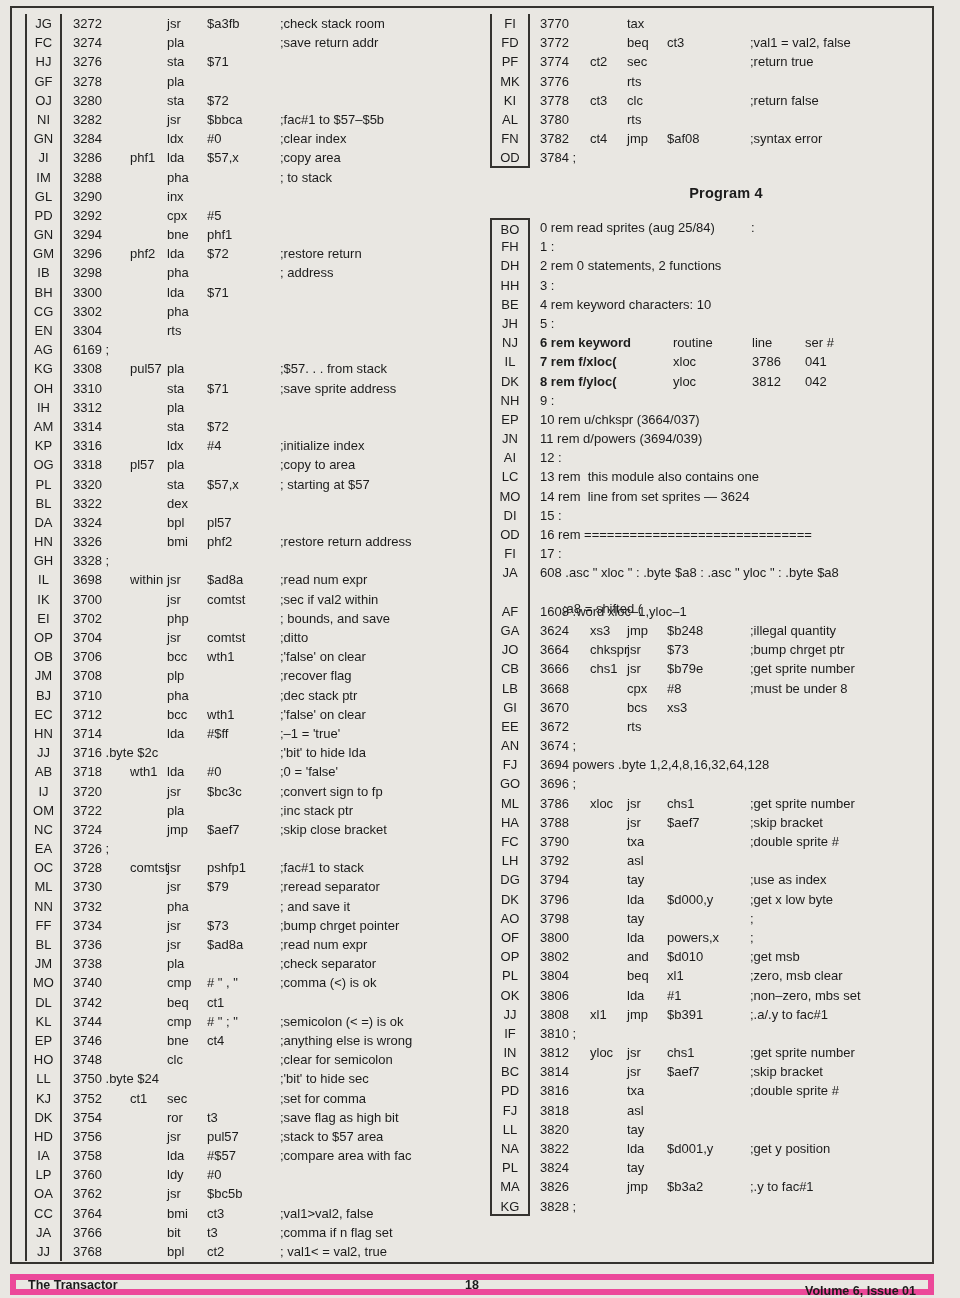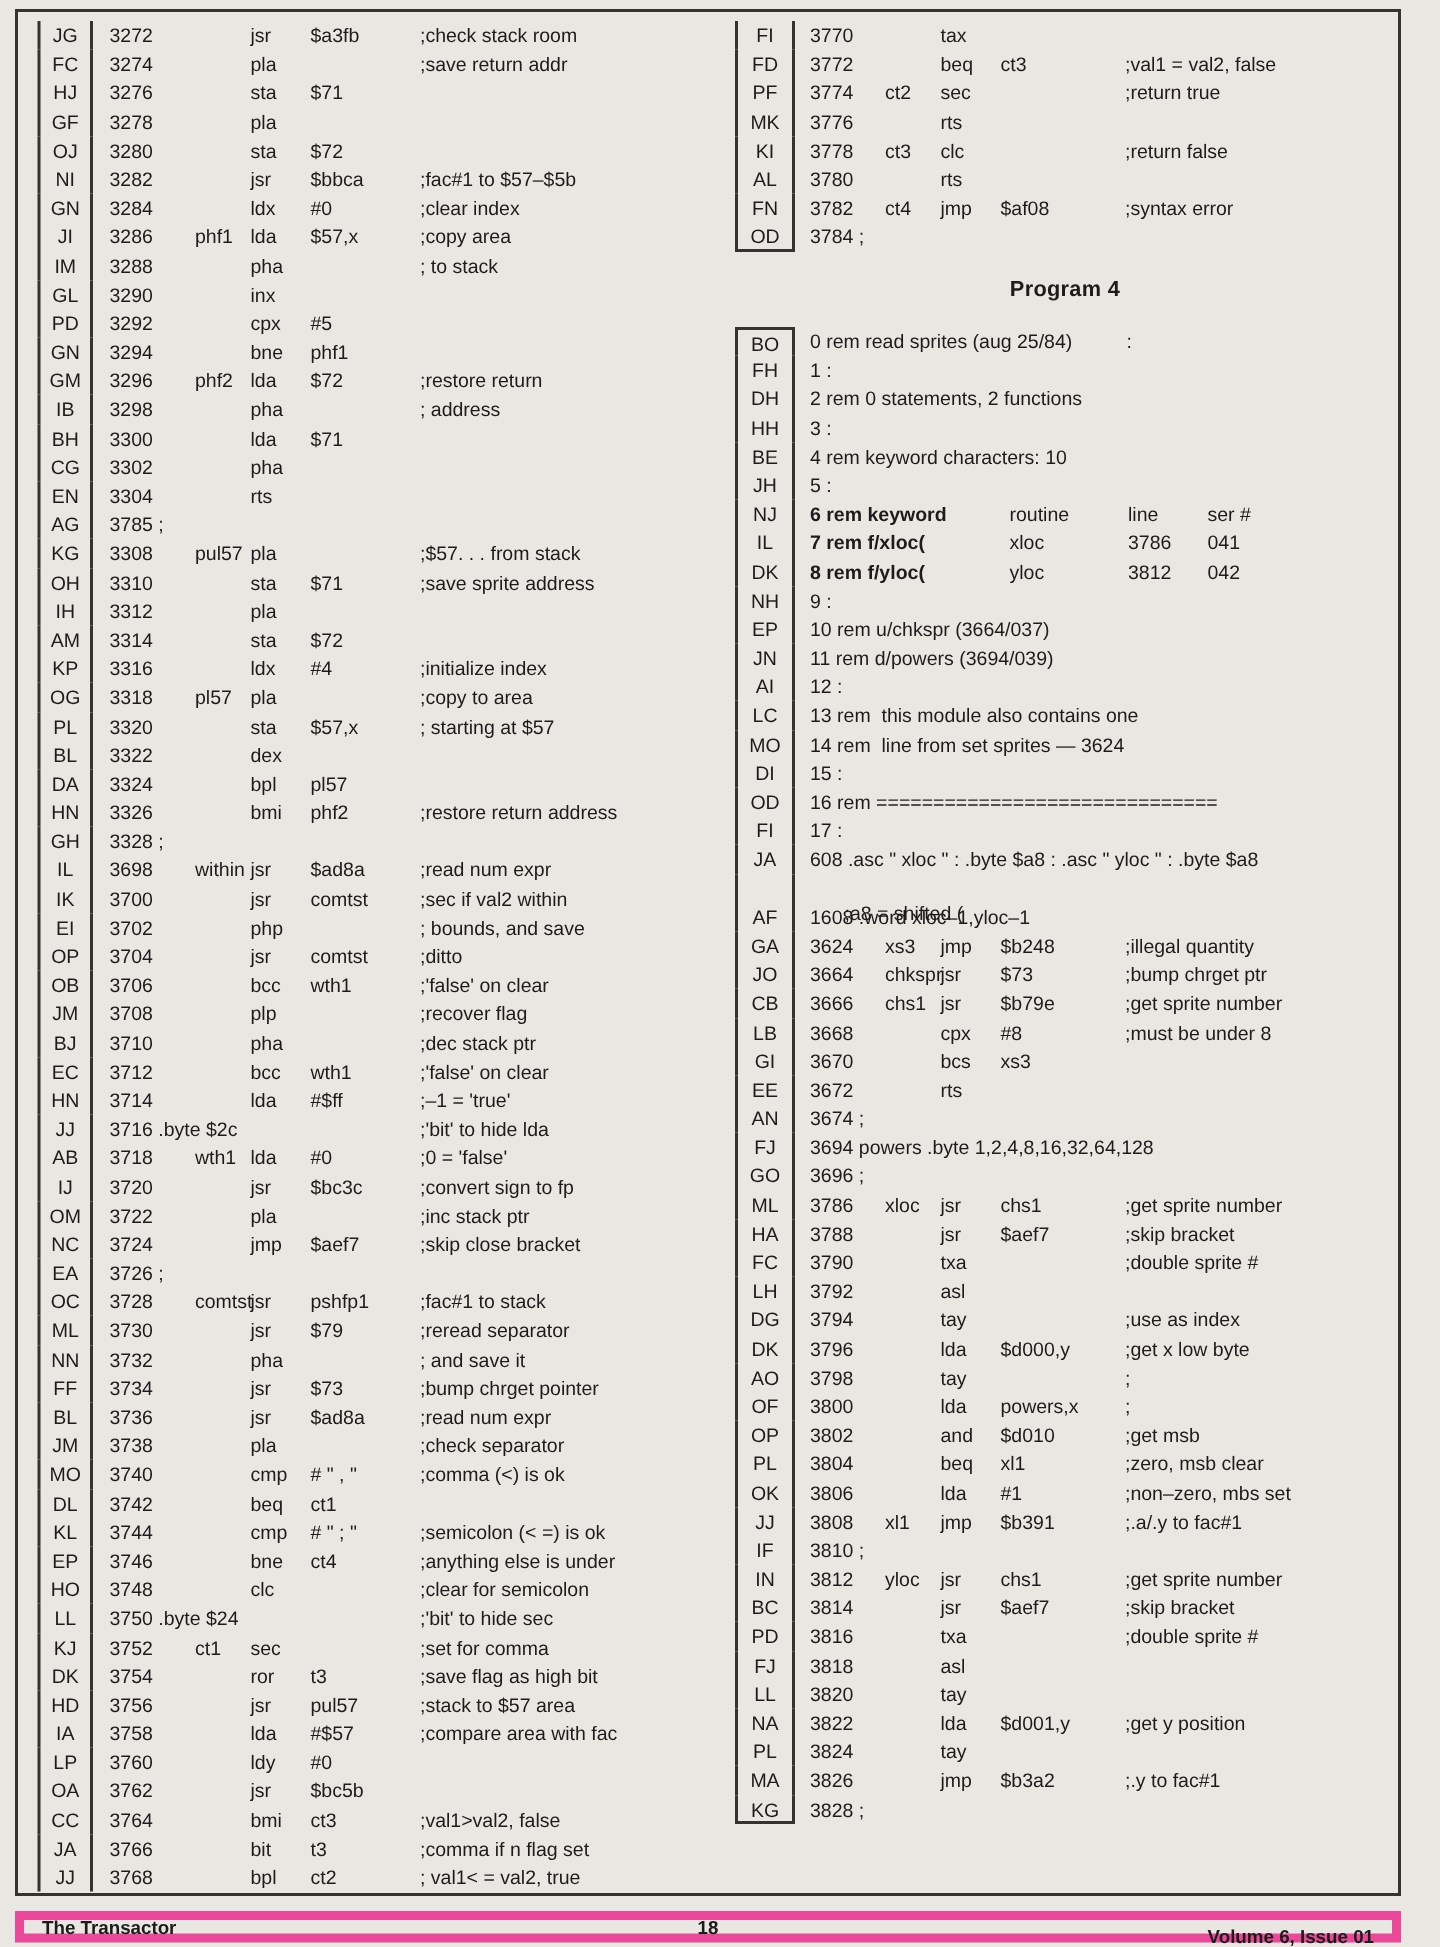--- a/index.html
+++ b/index.html
@@ -32,21 +32,21 @@
   .t{display:inline-block;}
   .t1{width:133px;font-weight:bold;}
   .t2{width:79px;}
   .t3{width:53px;}
   .sec-left{--pad:11px;--wnum:57px;--wlbl:37px;--wop:40px;--warg:73px;--cmx:207px;
             left:13px;top:6px;width:447px;}
   .sec-right{--pad:10px;--wnum:50px;--wlbl:37px;--wop:40px;--warg:83px;--cmx:210px;}
   .sec-right-top{left:478px;top:6px;width:440px;}
   .sec-right-p4{left:478px;top:210px;width:440px;}
   .p4-heading{
-    position:absolute;left:478px;top:177px;width:440px;text-align:center;
+    position:absolute;left:494px;top:177px;width:440px;text-align:center;
     font-size:14.5px;font-weight:bold;letter-spacing:.2px;
   }
   #footer{
     position:absolute;left:10px;top:1274px;width:924px;height:21px;
     border:6px solid #ec4899;box-sizing:border-box;
     display:flex;align-items:center;font-size:12.5px;font-weight:bold;
   }
   #footer .fl{flex:1;padding-left:12px;}
   #footer .fc{flex:0 0 auto;}
   #footer .fr{flex:1;text-align:right;padding-right:12px;margin-top:12px;}
@@ -66,21 +66,21 @@
       <div class="row"><span class="chk">JI</span><div class="body"><span class="num">3286</span><span class="lbl">phf1</span><span class="op">lda</span><span class="arg">$57,x</span><span class="cm">;copy area</span></div></div>
       <div class="row"><span class="chk">IM</span><div class="body"><span class="num">3288</span><span class="lbl"></span><span class="op">pha</span><span class="arg"></span><span class="cm">; to stack</span></div></div>
       <div class="row"><span class="chk">GL</span><div class="body"><span class="num">3290</span><span class="lbl"></span><span class="op">inx</span><span class="arg"></span><span class="cm"></span></div></div>
       <div class="row"><span class="chk">PD</span><div class="body"><span class="num">3292</span><span class="lbl"></span><span class="op">cpx</span><span class="arg">#5</span><span class="cm"></span></div></div>
       <div class="row"><span class="chk">GN</span><div class="body"><span class="num">3294</span><span class="lbl"></span><span class="op">bne</span><span class="arg">phf1</span><span class="cm"></span></div></div>
       <div class="row"><span class="chk">GM</span><div class="body"><span class="num">3296</span><span class="lbl">phf2</span><span class="op">lda</span><span class="arg">$72</span><span class="cm">;restore return</span></div></div>
       <div class="row"><span class="chk">IB</span><div class="body"><span class="num">3298</span><span class="lbl"></span><span class="op">pha</span><span class="arg"></span><span class="cm">; address</span></div></div>
       <div class="row"><span class="chk">BH</span><div class="body"><span class="num">3300</span><span class="lbl"></span><span class="op">lda</span><span class="arg">$71</span><span class="cm"></span></div></div>
       <div class="row"><span class="chk">CG</span><div class="body"><span class="num">3302</span><span class="lbl"></span><span class="op">pha</span><span class="arg"></span><span class="cm"></span></div></div>
       <div class="row"><span class="chk">EN</span><div class="body"><span class="num">3304</span><span class="lbl"></span><span class="op">rts</span><span class="arg"></span><span class="cm"></span></div></div>
-      <div class="row"><span class="chk">AG</span><div class="body"><span class="raw">3785 ;</span></div></div>
+      <div class="row"><span class="chk">AG</span><div class="body"><span class="raw">6169 ;</span></div></div>
       <div class="row"><span class="chk">KG</span><div class="body"><span class="num">3308</span><span class="lbl">pul57</span><span class="op">pla</span><span class="arg"></span><span class="cm">;$57. . . from stack</span></div></div>
       <div class="row"><span class="chk">OH</span><div class="body"><span class="num">3310</span><span class="lbl"></span><span class="op">sta</span><span class="arg">$71</span><span class="cm">;save sprite address</span></div></div>
       <div class="row"><span class="chk">IH</span><div class="body"><span class="num">3312</span><span class="lbl"></span><span class="op">pla</span><span class="arg"></span><span class="cm"></span></div></div>
       <div class="row"><span class="chk">AM</span><div class="body"><span class="num">3314</span><span class="lbl"></span><span class="op">sta</span><span class="arg">$72</span><span class="cm"></span></div></div>
       <div class="row"><span class="chk">KP</span><div class="body"><span class="num">3316</span><span class="lbl"></span><span class="op">ldx</span><span class="arg">#4</span><span class="cm">;initialize index</span></div></div>
       <div class="row"><span class="chk">OG</span><div class="body"><span class="num">3318</span><span class="lbl">pl57</span><span class="op">pla</span><span class="arg"></span><span class="cm">;copy to area</span></div></div>
       <div class="row"><span class="chk">PL</span><div class="body"><span class="num">3320</span><span class="lbl"></span><span class="op">sta</span><span class="arg">$57,x</span><span class="cm">; starting at $57</span></div></div>
       <div class="row"><span class="chk">BL</span><div class="body"><span class="num">3322</span><span class="lbl"></span><span class="op">dex</span><span class="arg"></span><span class="cm"></span></div></div>
       <div class="row"><span class="chk">DA</span><div class="body"><span class="num">3324</span><span class="lbl"></span><span class="op">bpl</span><span class="arg">pl57</span><span class="cm"></span></div></div>
       <div class="row"><span class="chk">HN</span><div class="body"><span class="num">3326</span><span class="lbl"></span><span class="op">bmi</span><span class="arg">phf2</span><span class="cm">;restore return address</span></div></div>
@@ -102,21 +102,21 @@
       <div class="row"><span class="chk">EA</span><div class="body"><span class="raw">3726 ;</span></div></div>
       <div class="row"><span class="chk">OC</span><div class="body"><span class="num">3728</span><span class="lbl">comtst</span><span class="op">jsr</span><span class="arg">pshfp1</span><span class="cm">;fac#1 to stack</span></div></div>
       <div class="row"><span class="chk">ML</span><div class="body"><span class="num">3730</span><span class="lbl"></span><span class="op">jsr</span><span class="arg">$79</span><span class="cm">;reread separator</span></div></div>
       <div class="row"><span class="chk">NN</span><div class="body"><span class="num">3732</span><span class="lbl"></span><span class="op">pha</span><span class="arg"></span><span class="cm">; and save it</span></div></div>
       <div class="row"><span class="chk">FF</span><div class="body"><span class="num">3734</span><span class="lbl"></span><span class="op">jsr</span><span class="arg">$73</span><span class="cm">;bump chrget pointer</span></div></div>
       <div class="row"><span class="chk">BL</span><div class="body"><span class="num">3736</span><span class="lbl"></span><span class="op">jsr</span><span class="arg">$ad8a</span><span class="cm">;read num expr</span></div></div>
       <div class="row"><span class="chk">JM</span><div class="body"><span class="num">3738</span><span class="lbl"></span><span class="op">pla</span><span class="arg"></span><span class="cm">;check separator</span></div></div>
       <div class="row"><span class="chk">MO</span><div class="body"><span class="num">3740</span><span class="lbl"></span><span class="op">cmp</span><span class="arg"># " , "</span><span class="cm">;comma (&lt;) is ok</span></div></div>
       <div class="row"><span class="chk">DL</span><div class="body"><span class="num">3742</span><span class="lbl"></span><span class="op">beq</span><span class="arg">ct1</span><span class="cm"></span></div></div>
       <div class="row"><span class="chk">KL</span><div class="body"><span class="num">3744</span><span class="lbl"></span><span class="op">cmp</span><span class="arg"># " ; "</span><span class="cm">;semicolon (&lt; =) is ok</span></div></div>
-      <div class="row"><span class="chk">EP</span><div class="body"><span class="num">3746</span><span class="lbl"></span><span class="op">bne</span><span class="arg">ct4</span><span class="cm">;anything else is under</span></div></div>
+      <div class="row"><span class="chk">EP</span><div class="body"><span class="num">3746</span><span class="lbl"></span><span class="op">bne</span><span class="arg">ct4</span><span class="cm">;anything else is wrong</span></div></div>
       <div class="row"><span class="chk">HO</span><div class="body"><span class="num">3748</span><span class="lbl"></span><span class="op">clc</span><span class="arg"></span><span class="cm">;clear for semicolon</span></div></div>
       <div class="row"><span class="chk">LL</span><div class="body"><span class="raw">3750 .byte $24</span><span class="cm">;'bit' to hide sec</span></div></div>
       <div class="row"><span class="chk">KJ</span><div class="body"><span class="num">3752</span><span class="lbl">ct1</span><span class="op">sec</span><span class="arg"></span><span class="cm">;set for comma</span></div></div>
       <div class="row"><span class="chk">DK</span><div class="body"><span class="num">3754</span><span class="lbl"></span><span class="op">ror</span><span class="arg">t3</span><span class="cm">;save flag as high bit</span></div></div>
       <div class="row"><span class="chk">HD</span><div class="body"><span class="num">3756</span><span class="lbl"></span><span class="op">jsr</span><span class="arg">pul57</span><span class="cm">;stack to $57 area</span></div></div>
       <div class="row"><span class="chk">IA</span><div class="body"><span class="num">3758</span><span class="lbl"></span><span class="op">lda</span><span class="arg">#$57</span><span class="cm">;compare area with fac</span></div></div>
       <div class="row"><span class="chk">LP</span><div class="body"><span class="num">3760</span><span class="lbl"></span><span class="op">ldy</span><span class="arg">#0</span><span class="cm"></span></div></div>
       <div class="row"><span class="chk">OA</span><div class="body"><span class="num">3762</span><span class="lbl"></span><span class="op">jsr</span><span class="arg">$bc5b</span><span class="cm"></span></div></div>
       <div class="row"><span class="chk">CC</span><div class="body"><span class="num">3764</span><span class="lbl"></span><span class="op">bmi</span><span class="arg">ct3</span><span class="cm">;val1&gt;val2, false</span></div></div>
       <div class="row"><span class="chk">JA</span><div class="body"><span class="num">3766</span><span class="lbl"></span><span class="op">bit</span><span class="arg">t3</span><span class="cm">;comma if n flag set</span></div></div>

